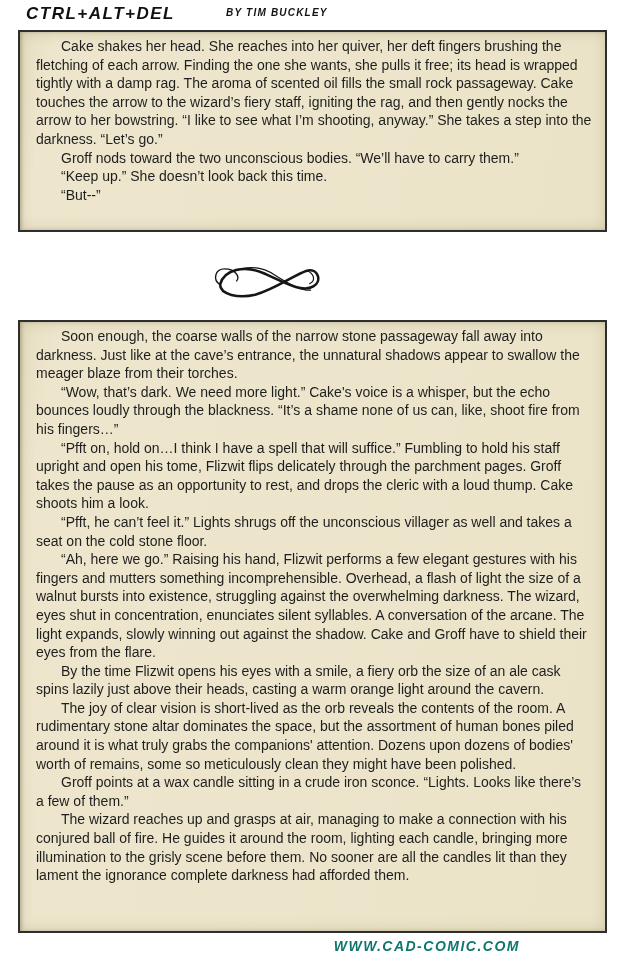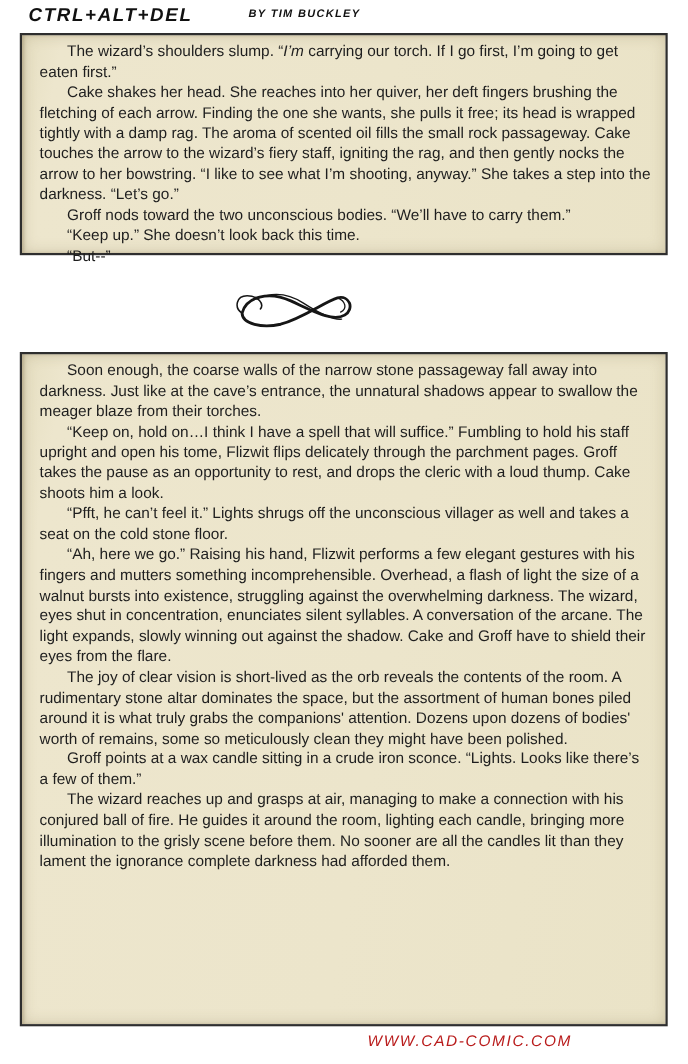--- a/index.html
+++ b/index.html
@@ -52,56 +52,57 @@
   
   .flourish {
     position: absolute; top: 256px; left: 50%;
     transform: translateX(-50%);
     width: 120px; height: 48px;
   }
 
   
   .watermark {
     position: absolute; top: 938px; right: 17px;
-    font-size: 14px; font-weight: normal; font-style: italic;
-    letter-spacing: 1.5px; color: #b91c1c;
+    font-size: 14px; font-weight: bold; font-style: italic;
+    letter-spacing: 1.5px; color: #0f766e;
     white-space: nowrap;
   }
 </style>
 </head>
 <body>
 
 <div class="page">
 
   <div class="masthead-title">CTRL+ALT+DEL</div>
 
   <div class="masthead-byline">BY TIM BUCKLEY</div>
 
   <div class="panel panel-1">
-      <p class="para">The wizard’s shoulders slump. “<em>I’m</em> carrying our torch. If I go first, I’m going to get eaten first.”</p>
       <p class="para">Cake shakes her head. She reaches into her quiver, her deft fingers brushing the fletching of each arrow. Finding the one she wants, she pulls it free; its head is wrapped tightly with a damp rag. The aroma of scented oil fills the small rock passageway. Cake touches the arrow to the wizard’s fiery staff, igniting the rag, and then gently nocks the arrow to her bowstring. “I like to see what I’m shooting, anyway.” She takes a step into the darkness. “Let’s go.”</p>
       <p class="para">Groff nods toward the two unconscious bodies. “We’ll have to carry them.”</p>
       <p class="para">“Keep up.” She doesn’t look back this time.</p>
       <p class="para">“But--”</p>
     </div>
 
   <svg class="flourish" viewBox="0 0 130 52" xmlns="http://www.w3.org/2000/svg">
     <g fill="none" stroke="#161616" stroke-linecap="round">
       <path d="M12 31 C16 15 38 9 60 19 C82 29 101 40 113 33 C123 27 118 13 106 16 C93 20 72 36 50 42 C32 46 12 42 12 31" stroke-width="2.8"></path>
       <path d="M12 31 C4 26 6 14 17 14 C28 14 34 22 30 27" stroke-width="1.5"></path>
       <path d="M26 17 C44 9 60 13 72 21 C86 30 100 38 110 37" stroke-width="1.3"></path>
       <path d="M106 16 C114 19 116 27 109 30" stroke-width="1.3"></path>
     </g>
   </svg>
 
   <div class="panel panel-2">
       <p class="para">Soon enough, the coarse walls of the narrow stone passageway fall away into darkness. Just like at the cave’s entrance, the unnatural shadows appear to swallow the meager blaze from their torches.</p>
-      <p class="para">“Keep on, hold on…I think I have a spell that will suffice.” Fumbling to hold his staff upright and open his tome, Flizwit flips delicately through the parchment pages. Groff takes the pause as an opportunity to rest, and drops the cleric with a loud thump. Cake shoots him a look.</p>
+      <p class="para">“Wow, that’s dark. We need more light.” Cake's voice is a whisper, but the echo bounces loudly through the blackness. “It’s a shame none of us can, like, shoot fire from his fingers…”</p>
+      <p class="para">“Pfft on, hold on…I think I have a spell that will suffice.” Fumbling to hold his staff upright and open his tome, Flizwit flips delicately through the parchment pages. Groff takes the pause as an opportunity to rest, and drops the cleric with a loud thump. Cake shoots him a look.</p>
       <p class="para">“Pfft, he can’t feel it.” Lights shrugs off the unconscious villager as well and takes a seat on the cold stone floor.</p>
       <p class="para">“Ah, here we go.” Raising his hand, Flizwit performs a few elegant gestures with his fingers and mutters something incomprehensible. Overhead, a flash of light the size of a walnut bursts into existence, struggling against the overwhelming darkness. The wizard, eyes shut in concentration, enunciates silent syllables. A conversation of the arcane. The light expands, slowly winning out against the shadow. Cake and Groff have to shield their eyes from the flare.</p>
+      <p class="para">By the time Flizwit opens his eyes with a smile, a fiery orb the size of an ale cask spins lazily just above their heads, casting a warm orange light around the cavern.</p>
       <p class="para">The joy of clear vision is short-lived as the orb reveals the contents of the room. A rudimentary stone altar dominates the space, but the assortment of human bones piled around it is what truly grabs the companions' attention. Dozens upon dozens of bodies' worth of remains, some so meticulously clean they might have been polished.</p>
       <p class="para">Groff points at a wax candle sitting in a crude iron sconce. “Lights. Looks like there’s a few of them.”</p>
       <p class="para">The wizard reaches up and grasps at air, managing to make a connection with his conjured ball of fire. He guides it around the room, lighting each candle, bringing more illumination to the grisly scene before them. No sooner are all the candles lit than they lament the ignorance complete darkness had afforded them.</p>
     </div>
 
   <div class="watermark">WWW.CAD-COMIC.COM</div>
 
 </div>
 
 </body></html>

